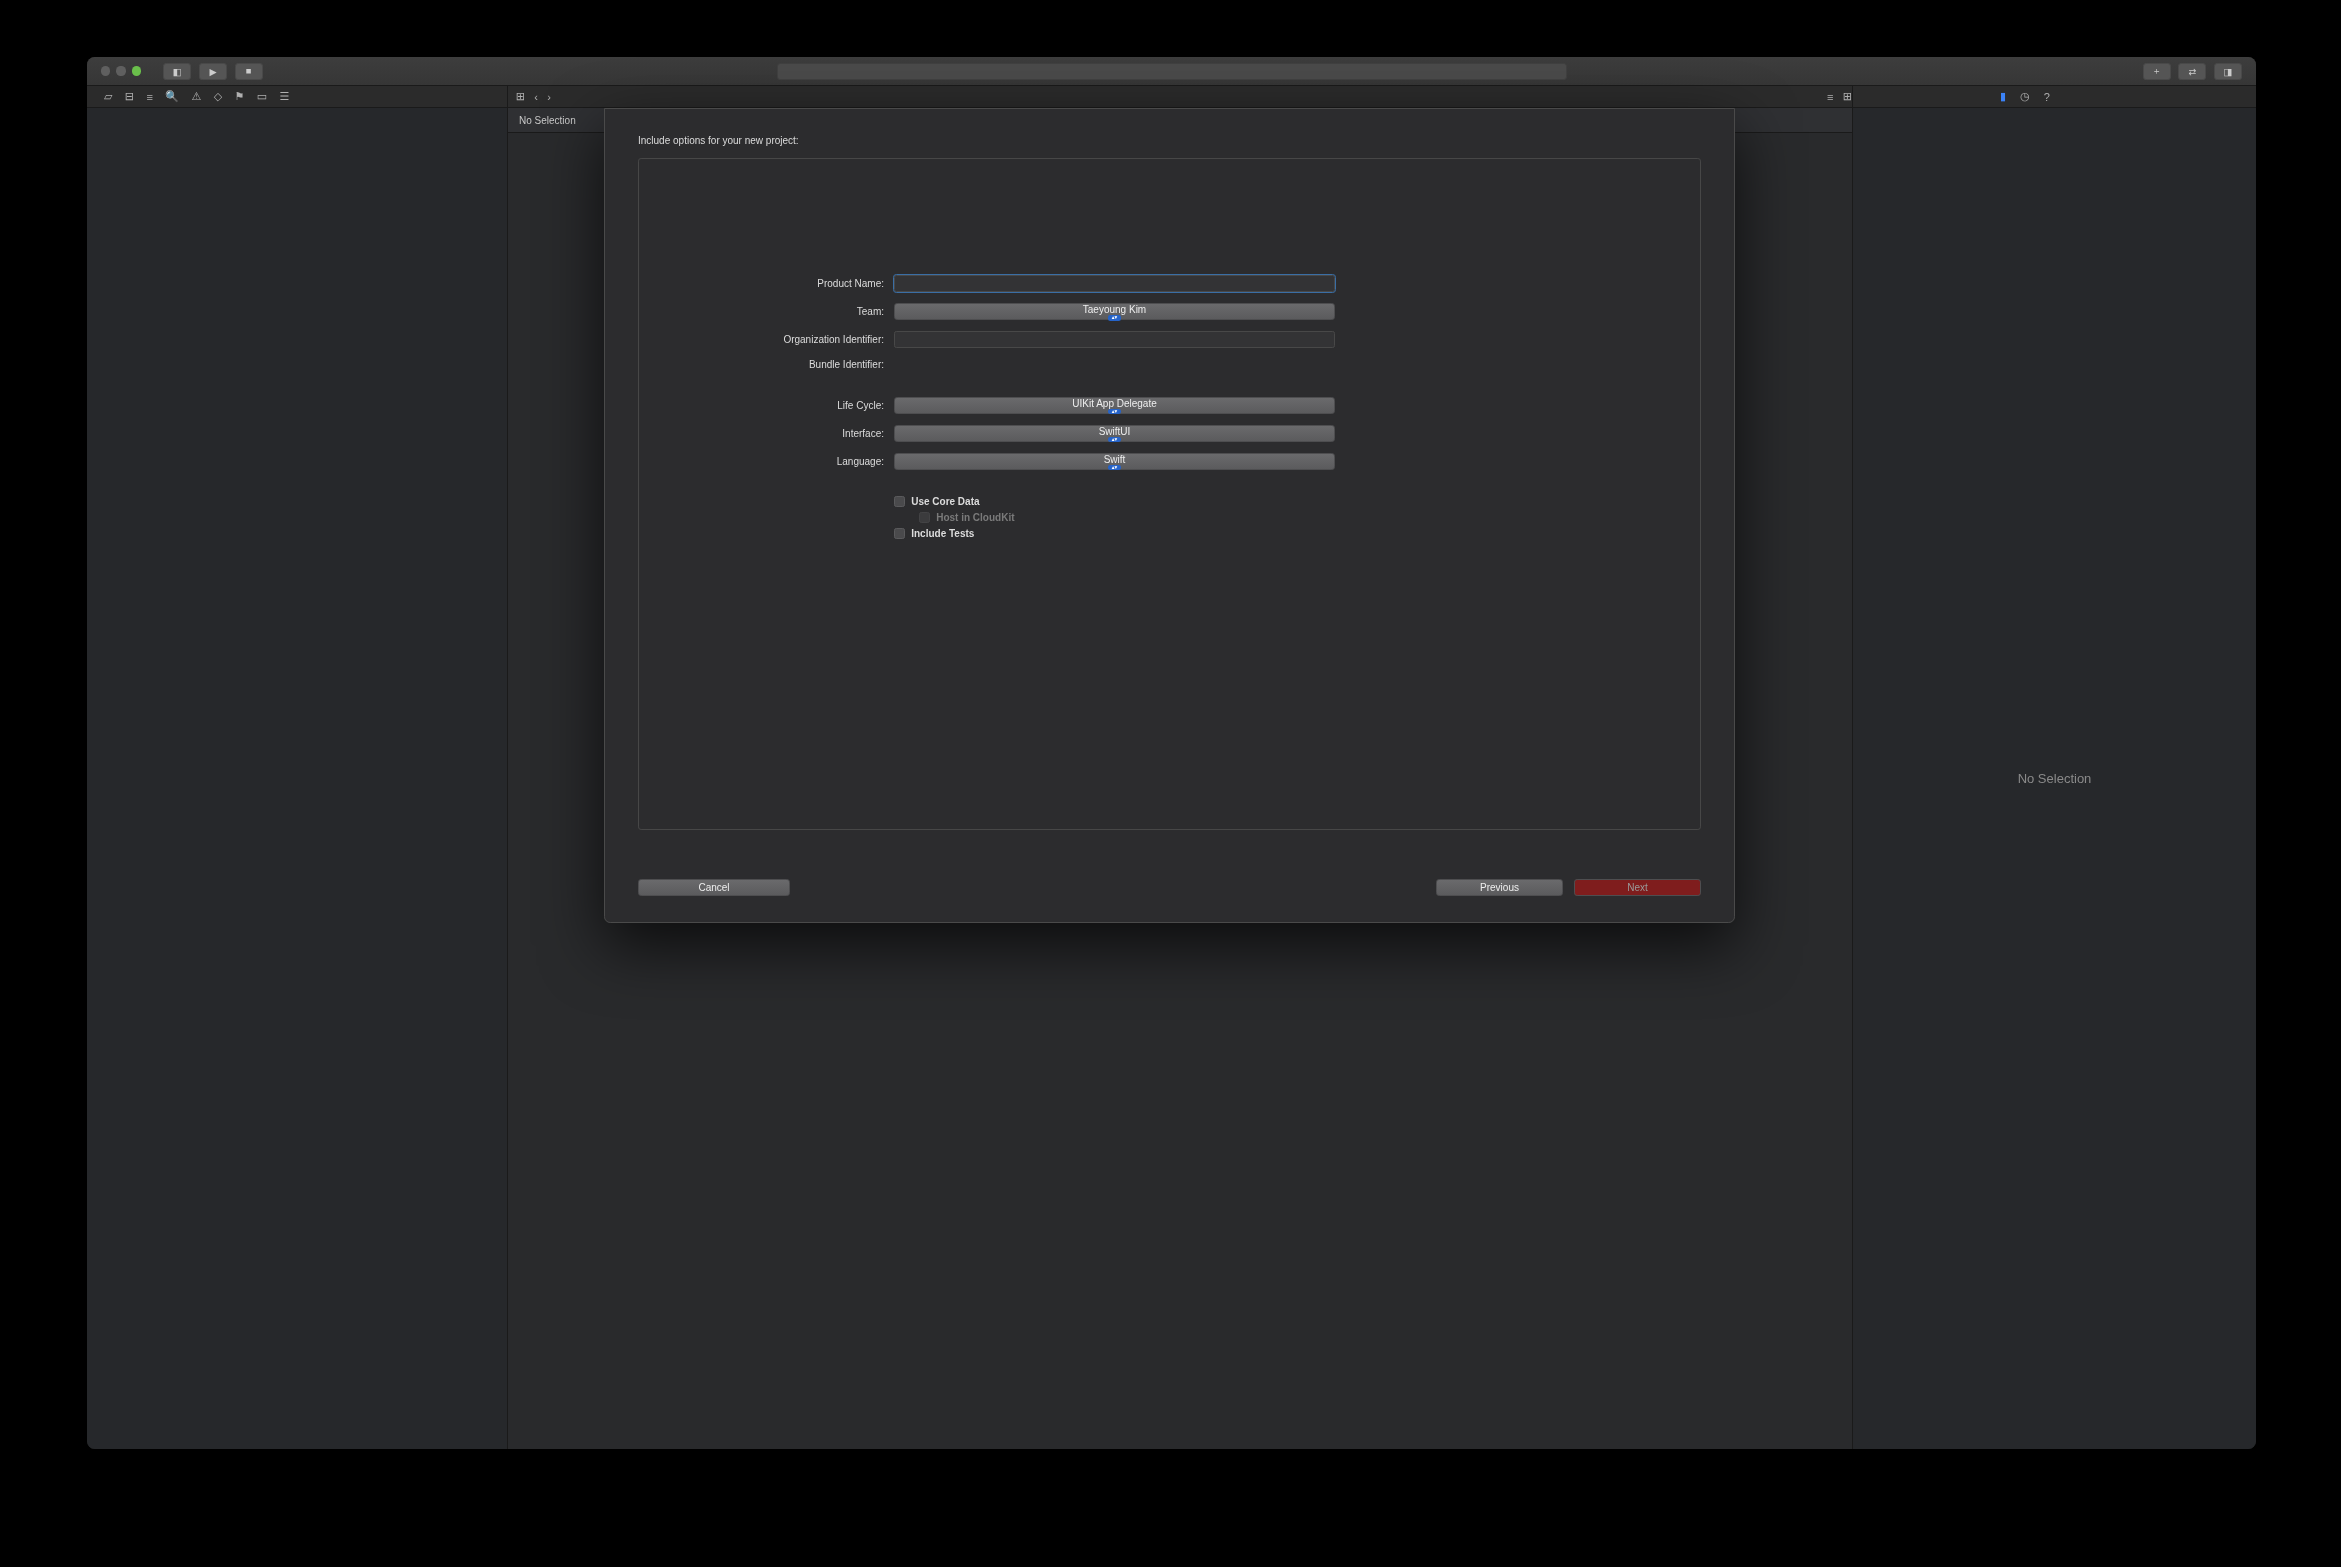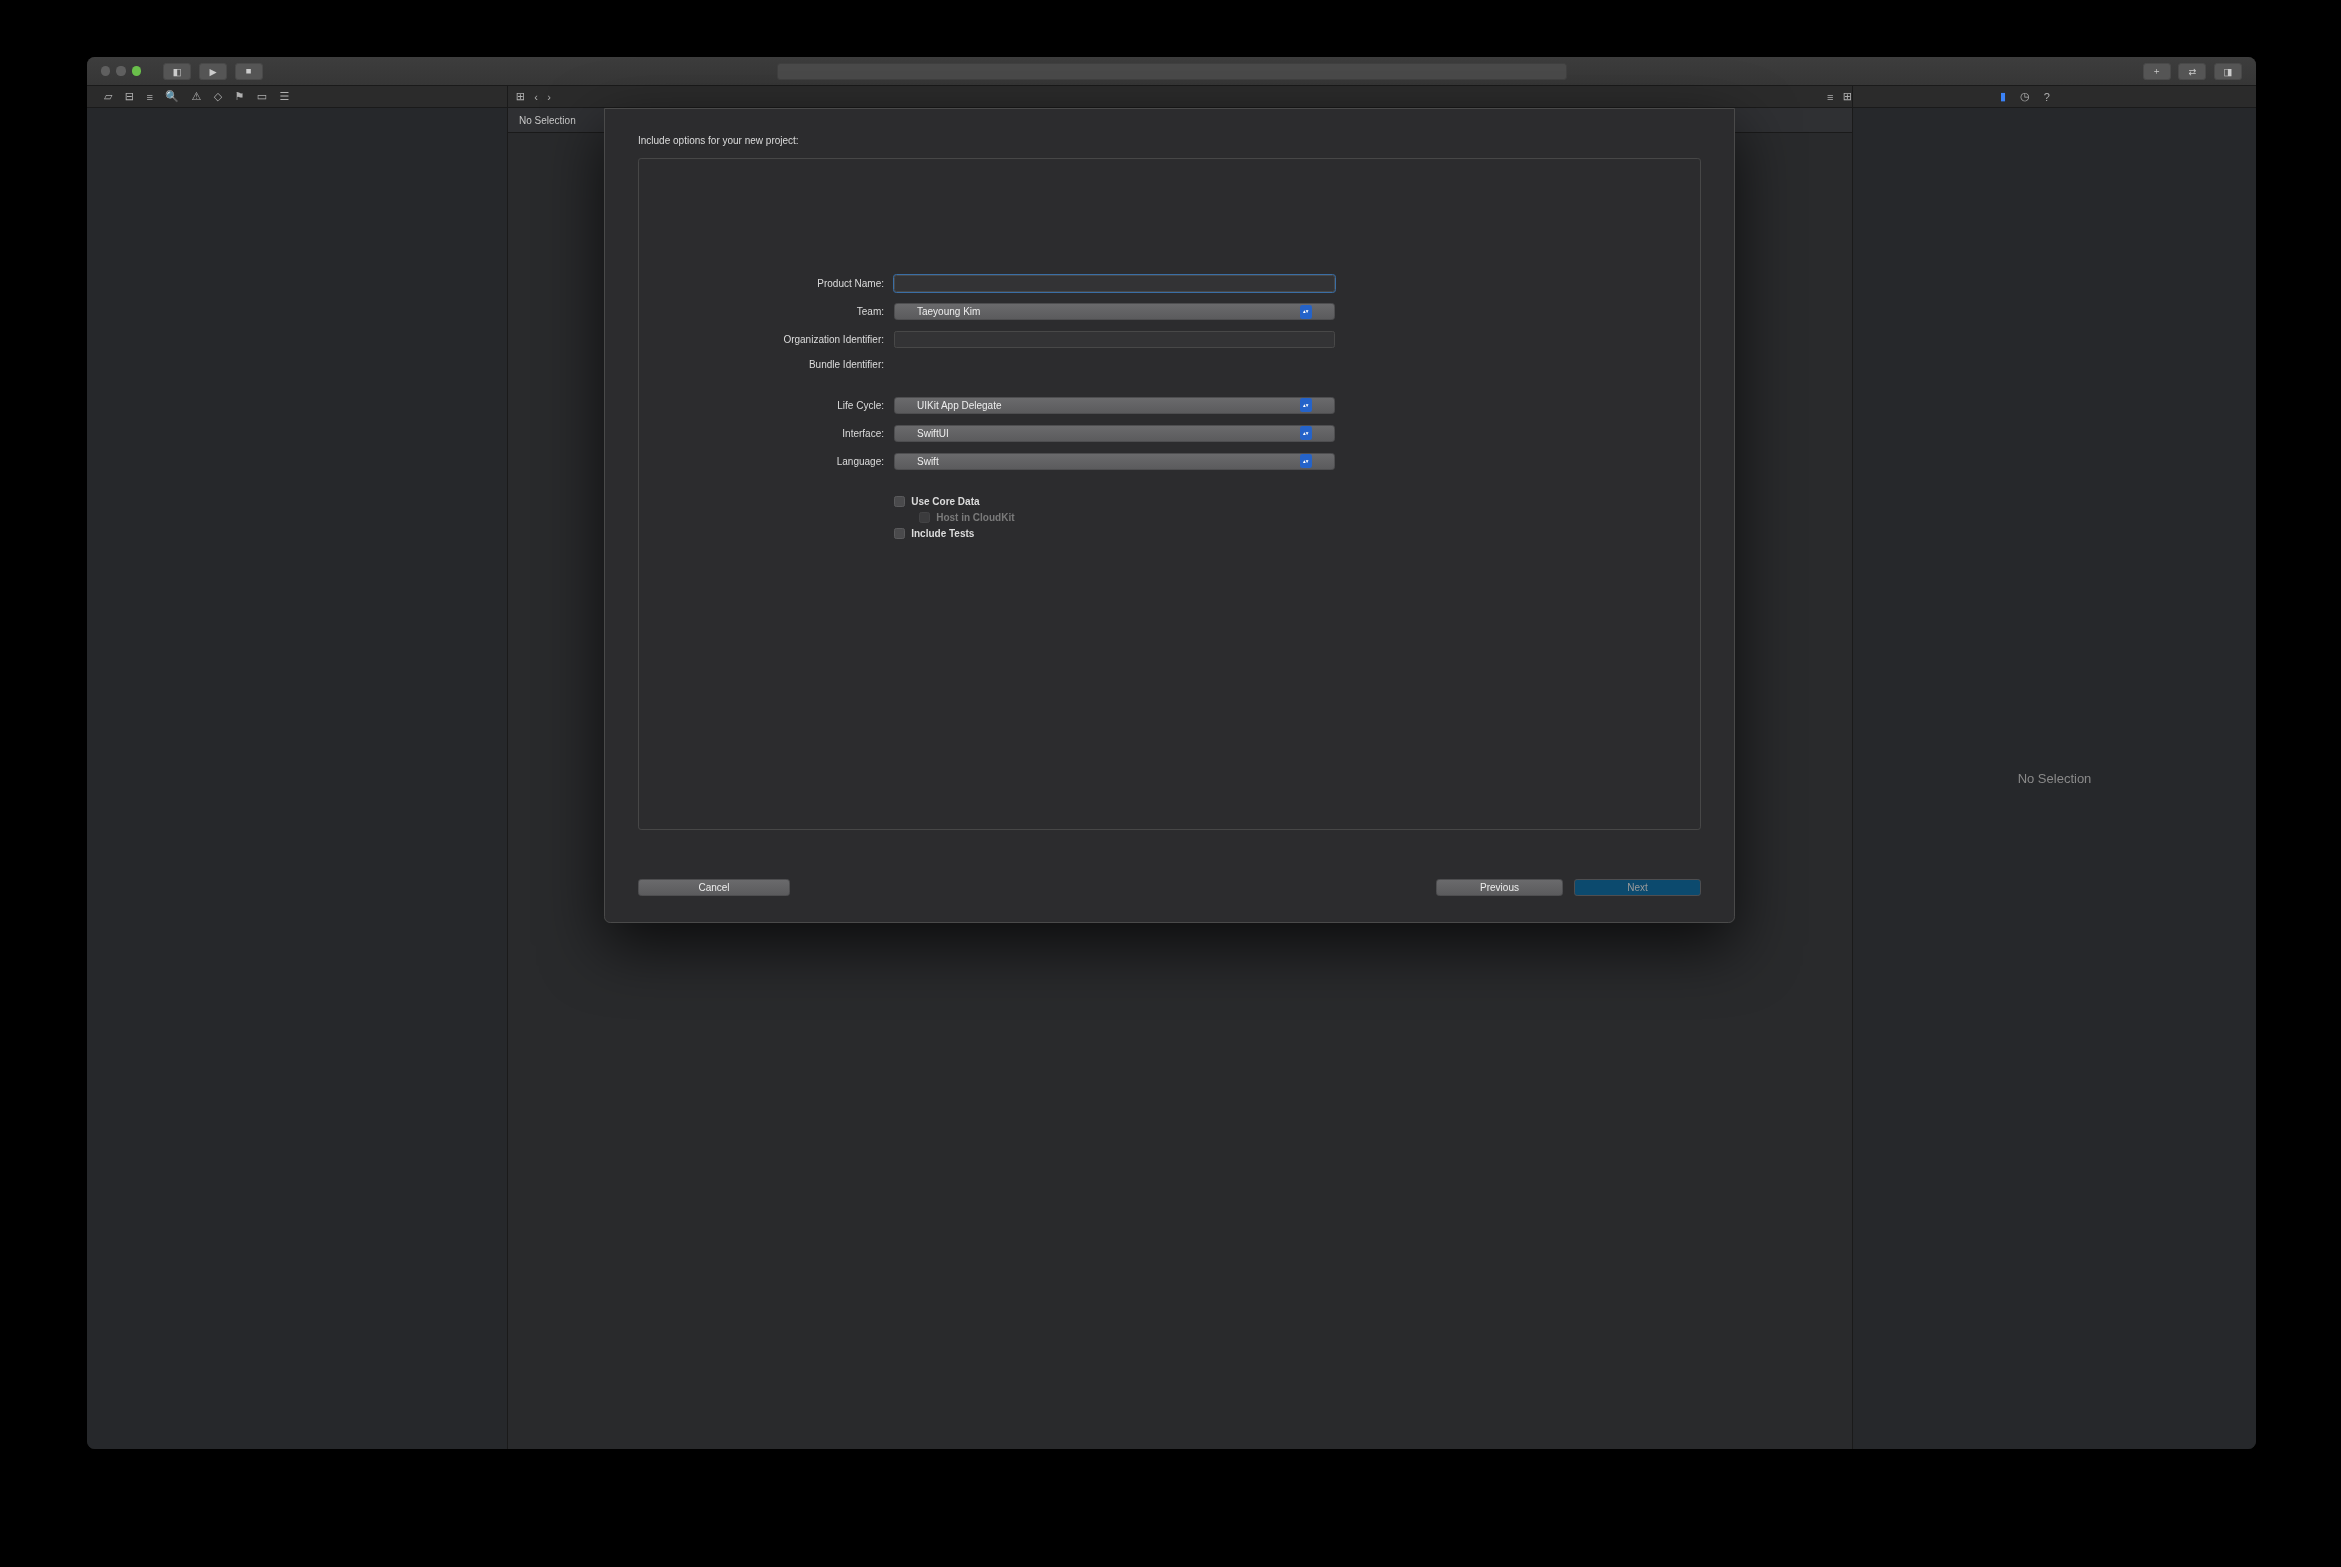--- a/index.html
+++ b/index.html
@@ -44,33 +44,33 @@
 
 
 .sheet{position:absolute;left:517px;top:51px;width:1131px;height:815px;background:#2c2c2e;border:0.8px solid #4a4a4a;border-radius:0 0 6.2px 6.2px;box-shadow:0 23px 62px rgba(0,0,0,0.7);padding:26px 33px;display:flex;flex-direction:column;}
 .sheet-title{color:#dcdcdc;font-size:10px;margin-bottom:12.4px;}
 .sheet-body{flex:1;border:0.8px solid #474747;border-radius:3.1px;padding:116px 46px 46px;}
 .form-row{display:flex;align-items:center;margin-bottom:11px;}
 .form-label{width:209px;text-align:right;color:#dcdcdc;font-size:10px;padding-right:10px;}
 .form-field{width:441px;}
 .text-input{width:100%;height:17px;background:#333335;border:0.8px solid #484848;border-radius:2.3px;color:#eee;font-size:10px;padding:0 4.6px;}
 .text-input.focused{outline:1.5px solid #3a6ea5;outline-offset:0;}
-.select{width:100%;height:17px;background:linear-gradient(#6a6a6c,#5b5b5d);border:0.8px solid #4e4e50;border-radius:3.1px;color:#eee;font-size:10px;padding:0 22px;display:flex;align-items:center;justify-content:space-between;}
+.select{width:100%;height:17px;background:linear-gradient(#6a6a6c,#5b5b5d);border:0.8px solid #4e4e50;border-radius:3.1px;color:#eee;font-size:10px;padding:0 11px;display:flex;align-items:center;justify-content:space-between;flex-direction:column;}
 .select .arrows{width:12.4px;height:14px;background:#2563c9;border-radius:2.3px;display:flex;flex-direction:column;align-items:center;justify-content:center;color:#fff;font-size:5.4px;line-height:5.4px;}
 .checkbox-row{display:flex;align-items:center;margin-bottom:4.6px;}
 .checkbox-row.indent{padding-left:25px;}
 .checkbox{width:11px;height:11px;background:#4a4a4c;border:0.8px solid #5a5a5c;border-radius:2.3px;margin-right:6.2px;}
 .checkbox.disabled{opacity:0.5;}
 .check-label{color:#dcdcdc;font-size:10px;font-weight:bold;}
 .check-label.disabled{color:#7a7a7a;}
 .sheet-footer{display:flex;margin-top:15.5px;gap:11px;}
 .btn{height:17px;border-radius:3.1px;border:0.8px solid #4e4e50;font-size:10px;display:flex;align-items:center;justify-content:center;margin-top:34px;}
 .btn-cancel{width:152px;background:linear-gradient(#6a6a6c,#5b5b5d);color:#eee;}
 .btn-prev{width:127px;background:linear-gradient(#6a6a6c,#5b5b5d);color:#eee;}
-.btn-next{width:127px;background:#0c4a6e;color:#9a9a9a;}
+.btn-next{width:127px;background:#7f1d1d;color:#9a9a9a;}
 .footer-spacer{flex:1;}
 </style>
 </head>
 <body>
 
 <div class="window">
 
   <div class="titlebar">
     <div class="traffic">
       <span class="red"></span>

